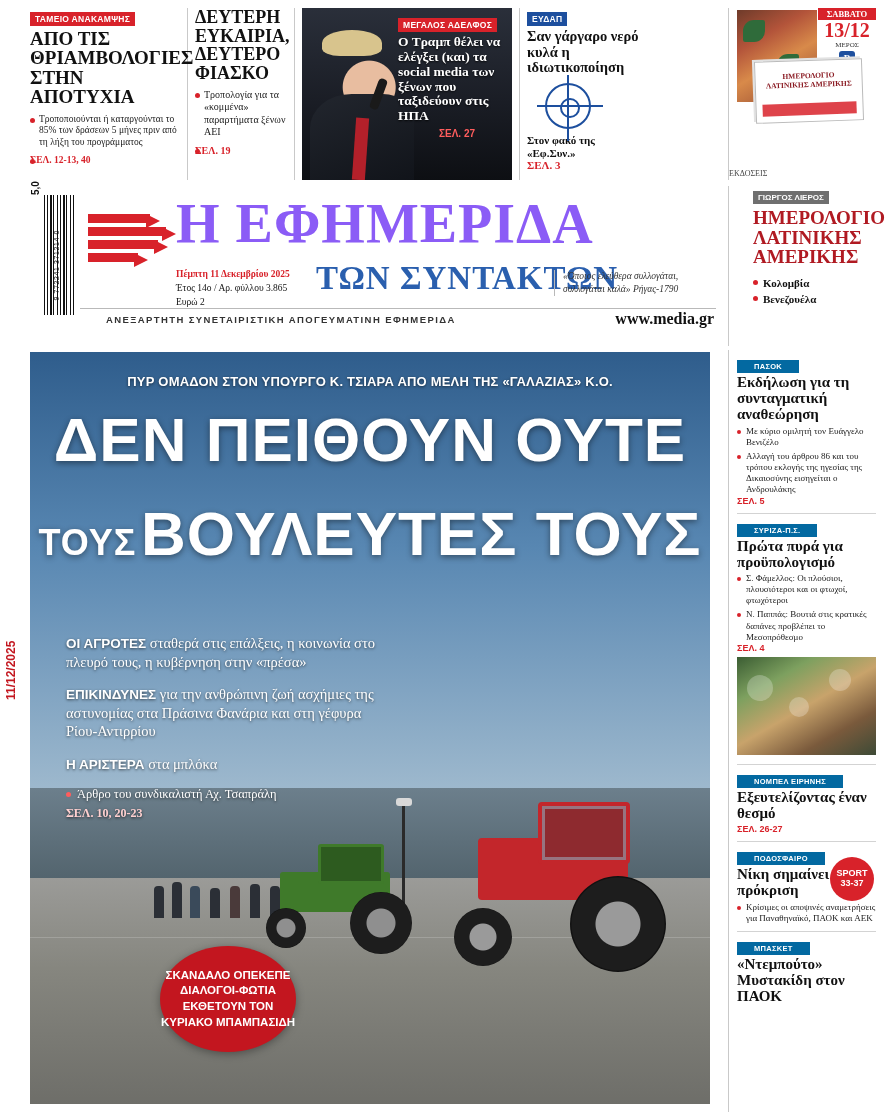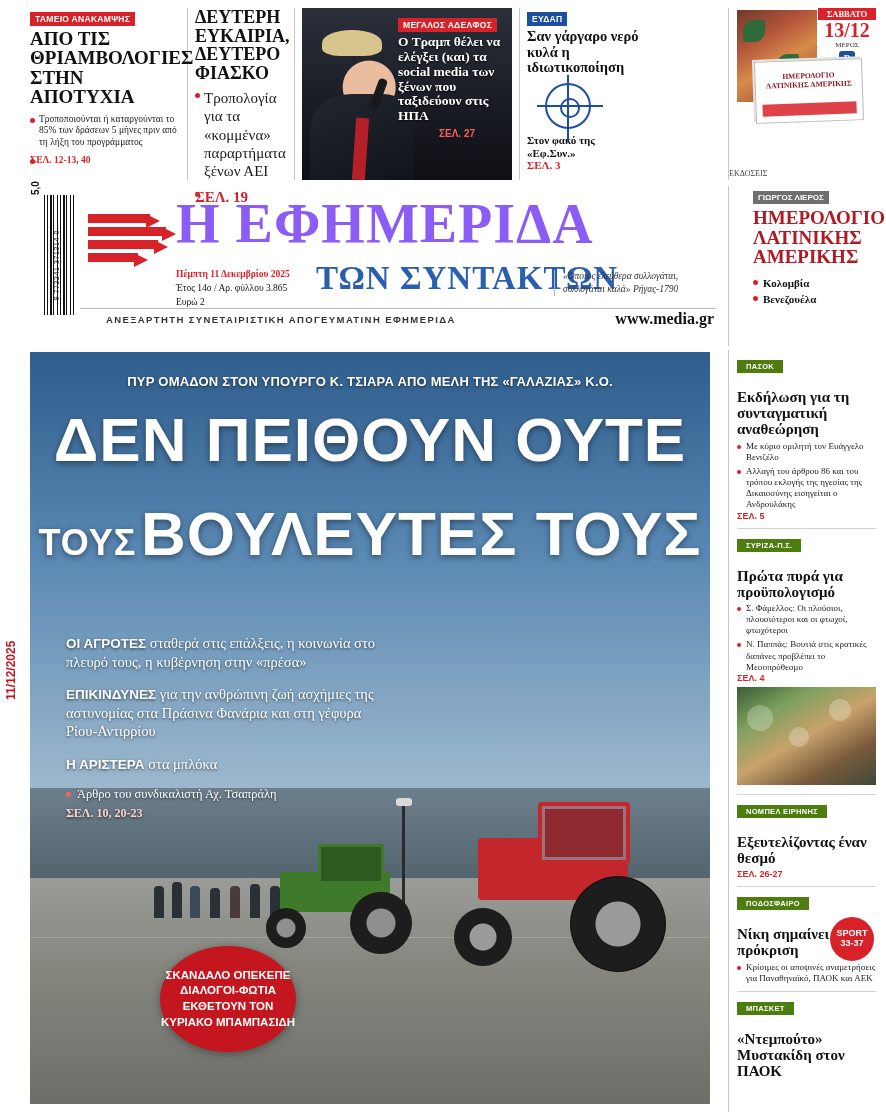--- a/index.html
+++ b/index.html
@@ -71,21 +71,21 @@
 
   .t2 { width: 92px; }
   .t2 h3 {
     margin: 0;
     font-family: "Liberation Serif", serif;
     font-weight: bold;
     font-size: 18px;
     line-height: 1.03;
     color: #111;
   }
-  .t2 .bullet { font-size: 15px; }
+  .t2 .bullet { font-size: 10px; }
 
   .t3 { width: 210px; border-radius: 29px; }
   .photo-trump {
     position: absolute;
     inset: 0;
     background:
       radial-gradient(circle at 32% 46%, #e8bda0 0 26px, rgba(232,189,160,0) 27px),
       linear-gradient(180deg, #2a2f3a 0%, #1a1d25 55%, #0d0f13 100%);
     overflow: hidden;
   }
@@ -455,22 +455,22 @@
   }
 
   
   .rail {
     position:absolute; right:10px; top:350px; width:148px; bottom:8px;
     border-left:1px solid #c9c9c9; padding-left:8px;
   }
   .rail-item { padding: 5px 0 7px; border-bottom:1px solid #d3d3d3; position:relative; }
   .rail-item:last-child { border-bottom:none; }
   .sect {
-    display:inline-block; background:#4d7c0f; color:#fff; font-weight:bold;
-    font-size:7.5px; letter-spacing:.3px; padding:2px 9px; margin-bottom:16px;
+    display:inline-block; background:#0369a1; color:#fff; font-weight:bold;
+    font-size:7.5px; letter-spacing:.3px; padding:2px 17px; margin-bottom:1px;
   }
   .rail h3 {
     margin:0 0 3px; font-family:"Liberation Serif",serif; font-weight:bold;
     font-size:15px; line-height:1.08; color:#111;
   }
   .rail .b {
     position:relative; padding-left:9px; font-family:"Liberation Serif",serif;
     font-size:9px; line-height:1.24; color:#1a1a1a; margin-top:3px;
   }
   .rail .b:before {

